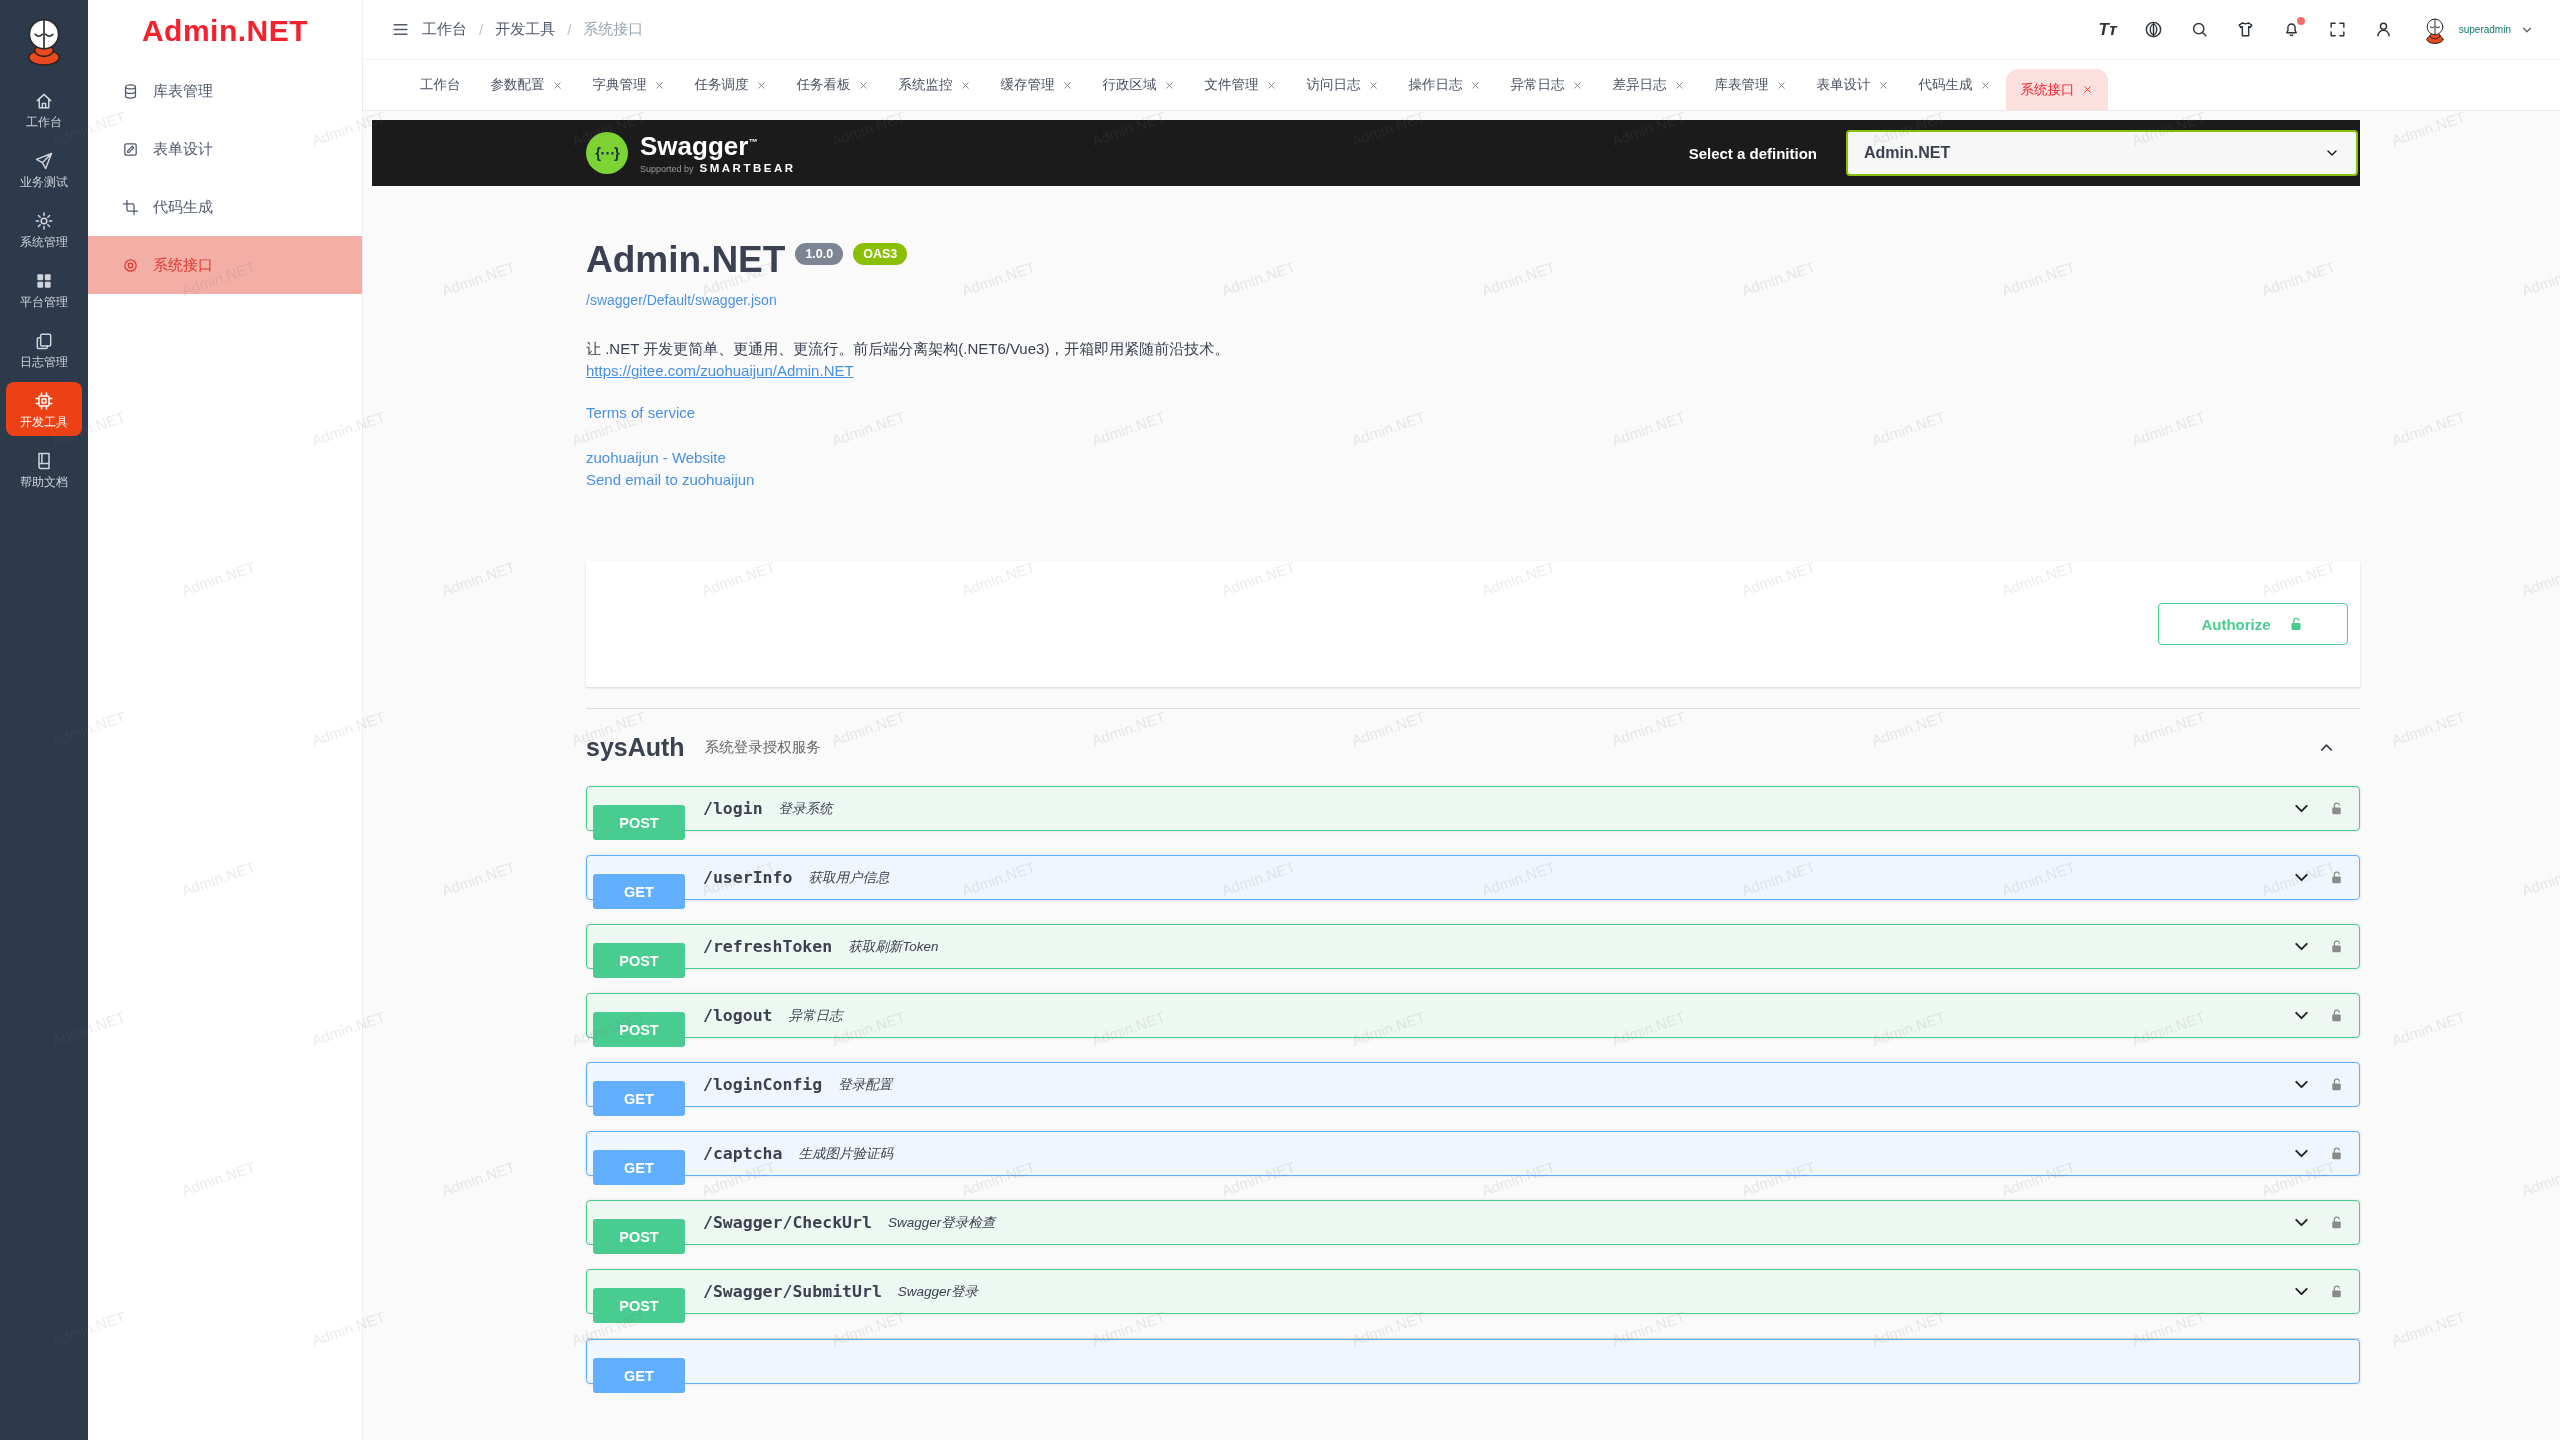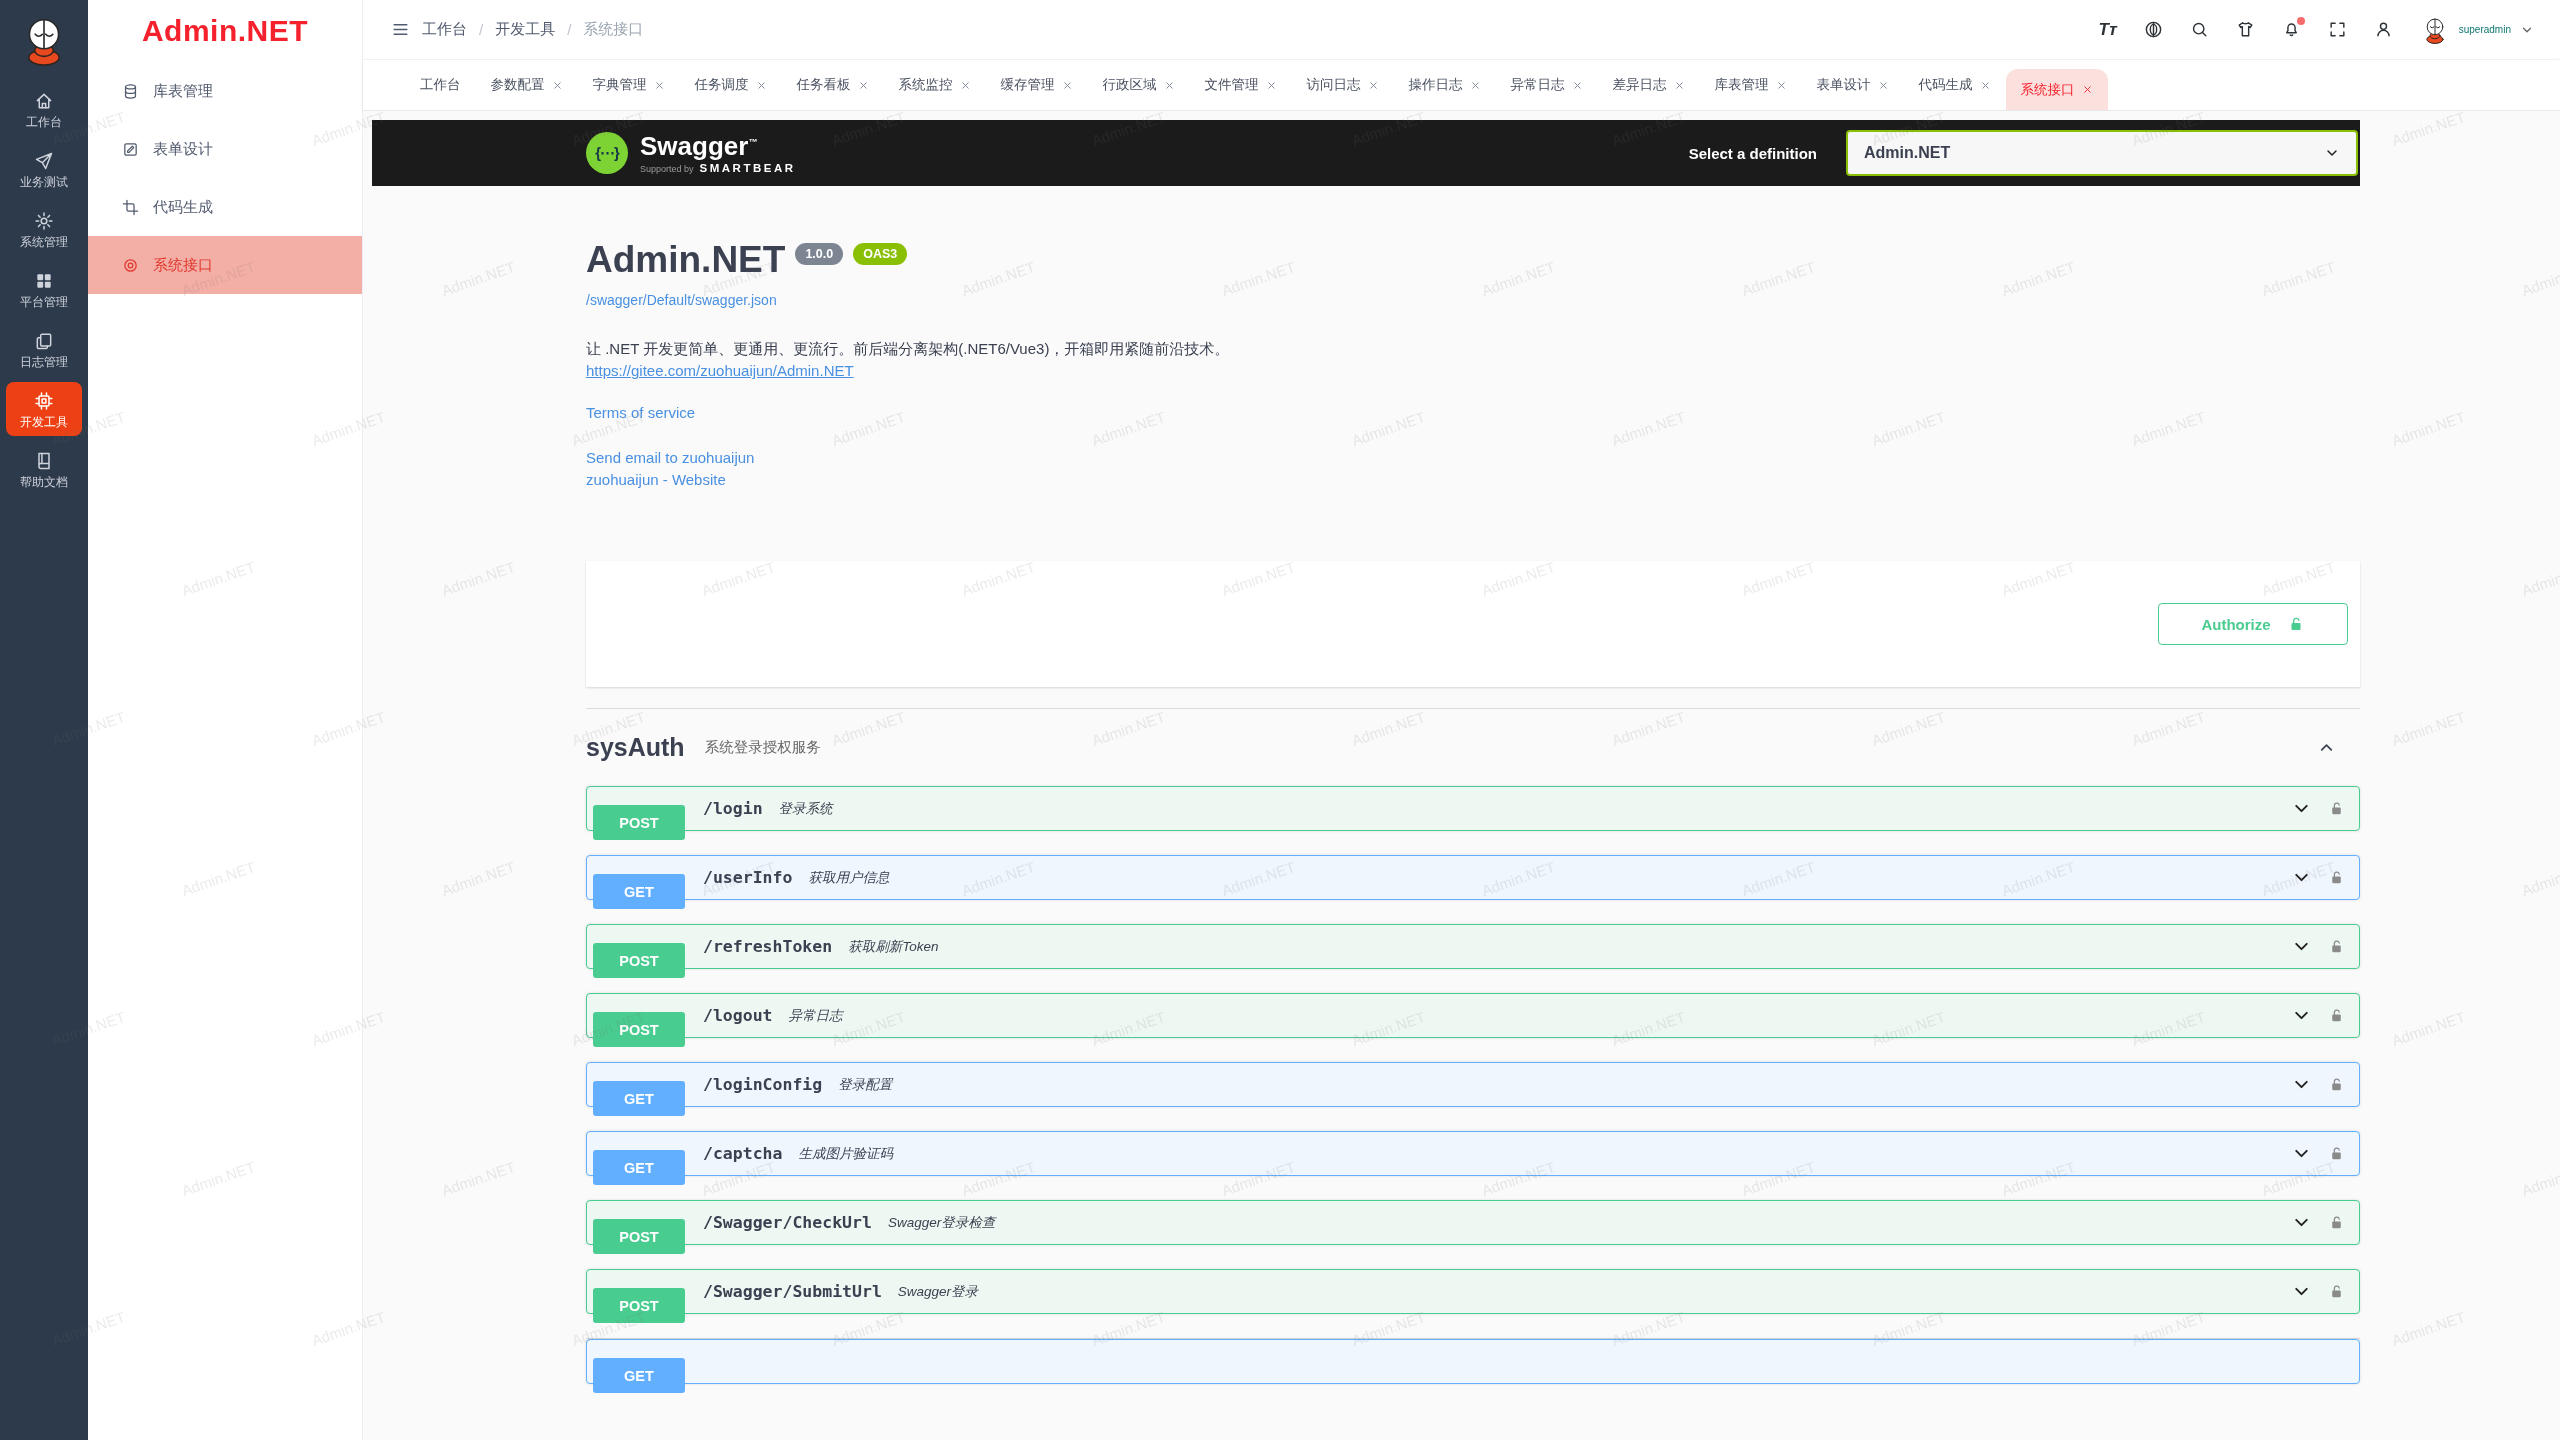--- a/index.html
+++ b/index.html
@@ -499,22 +499,22 @@
             </div>
             <div class="spec-url">/swagger/Default/swagger.json</div>
             <div class="desc">
               <div>让 .NET 开发更简单、更通用、更流行。前后端分离架构(.NET6/Vue3)，开箱即用紧随前沿技术。</div>
               <span class="ilink u">https://gitee.com/zuohuaijun/Admin.NET</span>
             </div>
             <div class="terms">
               <span class="ilink">Terms of service</span>
             </div>
             <div class="contact">
+              <span class="ilink">zuohuaijun - Website</span>
               <span class="ilink">Send email to zuohuaijun</span>
-              <span class="ilink">zuohuaijun - Website</span>
             </div>
           </div>
 
           <div class="scheme">
             <button class="auth-btn">
               <span>Authorize</span>
               <span class="ic">
                   <svg viewBox="0 0 24 24">
                     <rect x="6" y="10.5" width="12" height="9.5" rx="1.5" fill="currentColor" stroke="none"></rect>
                     <path d="M9 10.5V8a3.5 3.5 0 0 1 6.9-.9"></path>

